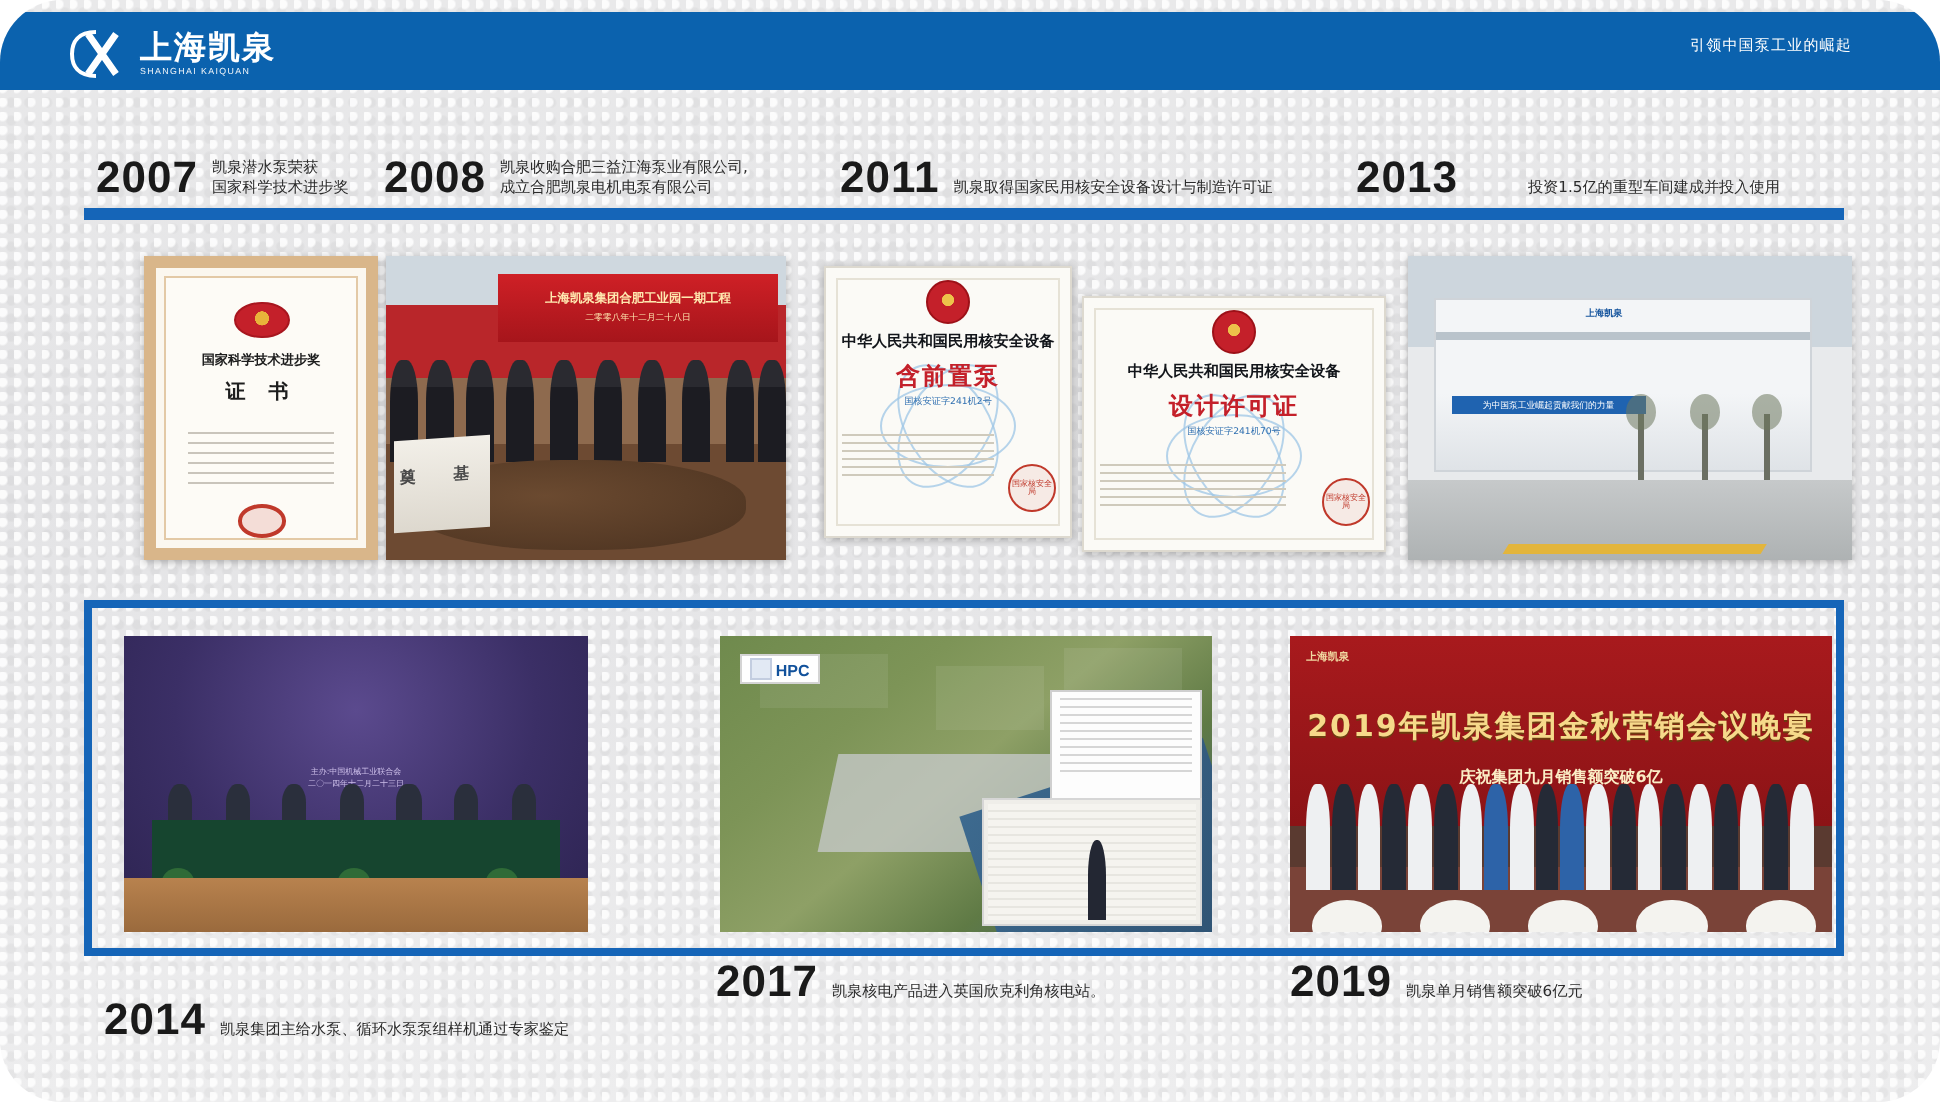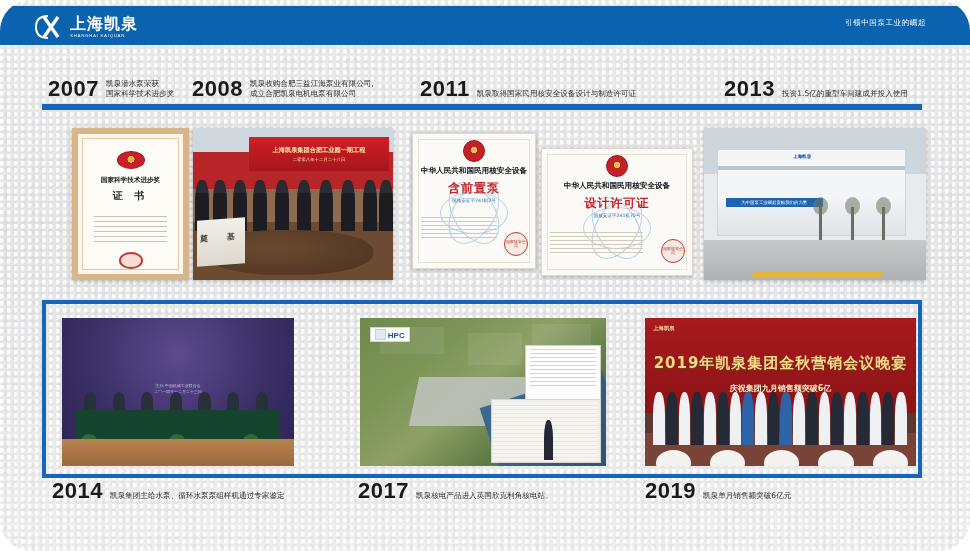--- a/index.html
+++ b/index.html
@@ -286,21 +286,21 @@
     <span class="year">2008</span>
     <span class="desc">凯泉收购合肥三益江海泵业有限公司,
 成立合肥凯泉电机电泵有限公司</span>
   </div>
 
   <div class="cap" style="left:420px;top:78px;">
     <span class="year">2011</span>
     <span class="desc">凯泉取得国家民用核安全设备设计与制造许可证</span>
   </div>
 
-  <div class="cap" style="left:724px;top:78px;">
+  <div class="cap" style="left:678px;top:78px;gap:28px;">
     <span class="year">2013</span>
     <span class="desc">投资1.5亿的重型车间建成并投入使用</span>
   </div>
 
   <div class="rule" style="left:42px;top:104px;width:880px;height:6px;"></div>
 
   <div class="photo cert2007 shadowed" style="left:62px;top:128px;width:117px;height:152px;">
     <div class="inner">
       <div class="emblem"></div>
       <div class="t1">国家科学技术进步奖</div>
@@ -473,21 +473,21 @@
     </div>
     <div class="tables">
       <i style="left:4%"></i>
         <i style="left:24%"></i>
         <i style="left:44%"></i>
         <i style="left:64%"></i>
         <i style="left:84%"></i>
     </div>
   </div>
 
-  <div class="cap" style="left:52px;top:480px;justify-content:space-between;">
+  <div class="cap" style="left:52px;top:499px;justify-content:space-between;">
     <span class="year">2014</span>
     <span class="desc">凯泉集团主给水泵、循环水泵泵组样机通过专家鉴定</span>
   </div>
 
   <div class="cap" style="left:358px;top:480px;">
     <span class="year">2017</span>
     <span class="desc">凯泉核电产品进入英国欣克利角核电站。</span>
   </div>
 
   <div class="cap" style="left:645px;top:480px;">

